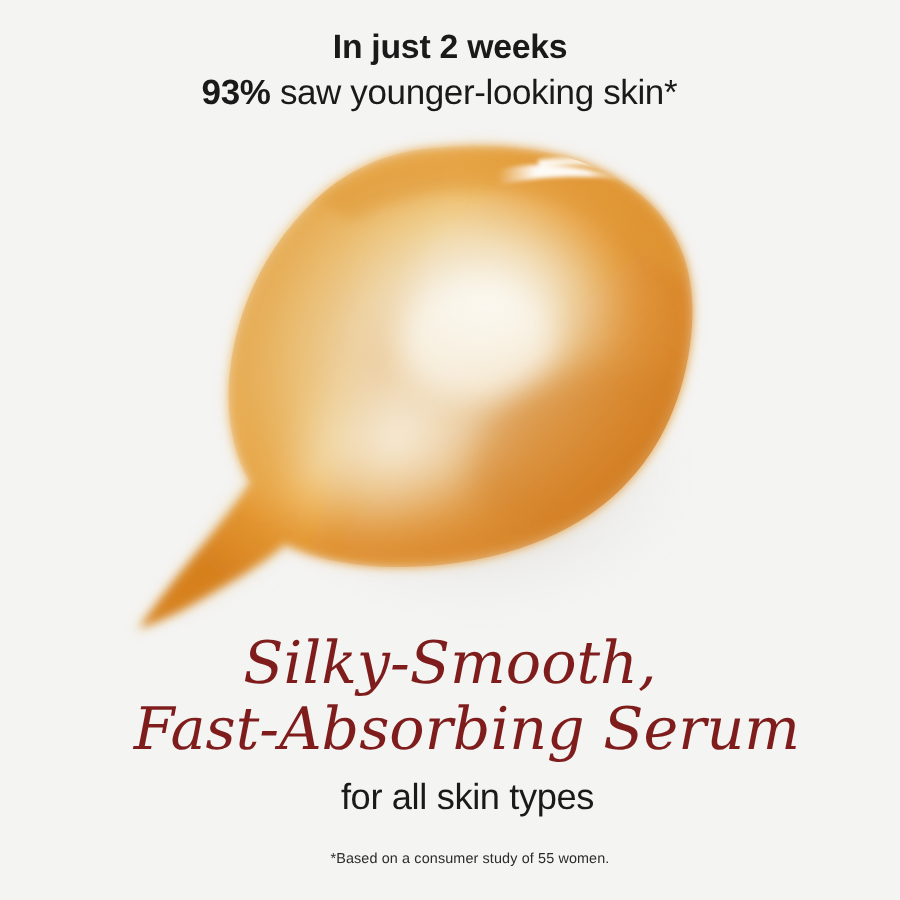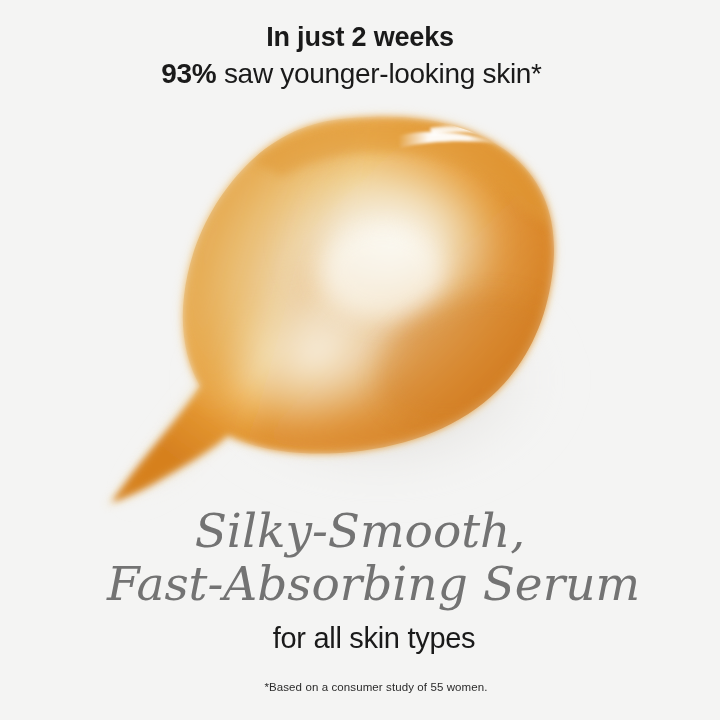--- a/index.html
+++ b/index.html
@@ -80,21 +80,21 @@
     text-align: center;
     z-index: 5;
   }
   .lockup-serif {
     font-family: "DejaVu Serif", "Liberation Serif", serif;
     font-style: italic;
     font-weight: 400;
     font-size: 47px;
     line-height: 1.12;
     letter-spacing: 0px;
-    color: #737373;
+    color: #7f1d1d;
     margin: 0;
   }
   .lockup-serif .l2 {
     display: block;
     margin-left: 27px;
   }
   .lockup-sub {
     font-family: "Liberation Sans", sans-serif;
     font-size: 29px;
     font-weight: 400;

